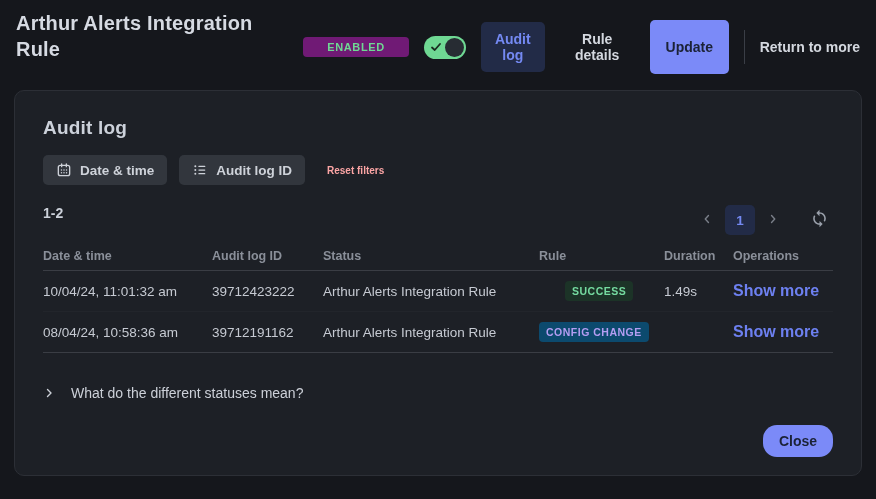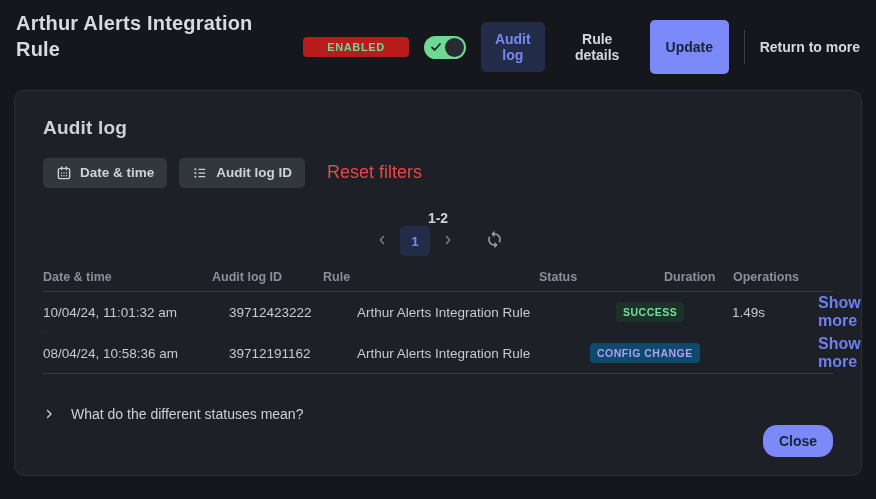--- a/index.html
+++ b/index.html
@@ -27,21 +27,21 @@
     letter-spacing: .2px;
   }
   .topbar-controls {
     display: flex;
     align-items: center;
     margin-left: 26px;
     margin-top: 10px;
     gap: 15px;
   }
   .enabled-badge {
-    background: #b91c1c;
+    background: #701a75;
     color: #6fd893;
     font-size: 11px;
     font-weight: 700;
     letter-spacing: .6px;
     padding: 4px 24px;
     border-radius: 4px;
   }
   .toggle {
     width: 42px; height: 23px;
     background: #6fd893;
@@ -129,34 +129,32 @@
     font-size: 13.5px;
     font-weight: 600;
     padding: 7px 13px;
     border-radius: 5px;
     cursor: pointer;
   }
   .filter-btn .f-icon { display: flex; color: #ced2d9; }
   .reset-btn {
     border: none;
     background: transparent;
-    color: #ef4444;
-    font-family: inherit;
-    font-size: 18px;
-    font-weight: 400;
+    color: #fca5a5;
+    font-family: inherit;
+    font-size: 10px;
+    font-weight: 700;
     padding: 7px 10px;
     cursor: pointer;
   }
 
   .range-row {
     display: flex;
-    align-items: center;
     justify-content: space-between;
     margin-top: 20px;
-    flex-direction: column;
   }
   .range-label { font-size: 14px; font-weight: 700; color: #ccd1da; }
   .pager { display: flex; align-items: center; gap: 4px; }
   .pager-btn {
     width: 28px; height: 28px;
     display: inline-flex;
     align-items: center;
     justify-content: center;
     background: transparent;
     border: none;
@@ -190,21 +188,21 @@
   .thead {
     height: 26px;
     border-bottom: 1px solid #3a3d44;
     padding-bottom: 4px;
   }
   .th {
     font-size: 12.5px;
     font-weight: 600;
     color: #8a8f99;
   }
-  .trow { height: 41px; border-bottom: 1px solid #22252b; gap: 17px; }
+  .trow { height: 41px; border-bottom: 1px solid #22252b; }
   .trow:last-child { border-bottom: 1px solid #3a3d44; }
   .td { font-size: 13.5px; color: #c6cad2; }
   .badge {
     display: inline-block;
     font-size: 10.5px;
     font-weight: 700;
     letter-spacing: .5px;
     padding: 4px 7px;
     border-radius: 4px;
   }
@@ -321,22 +319,22 @@
             </svg>
         </span>
       </button>
     </div>
   </div>
 
   <div class="table">
     <div class="thead">
       <span class="th">Date &amp; time</span>
       <span class="th">Audit log ID</span>
+      <span class="th">Status</span>
       <span class="th">Rule</span>
-      <span class="th">Status</span>
       <span class="th">Duration</span>
       <span class="th">Operations</span>
     </div>
     <div class="trow">
       <span class="td">10/04/24, 11:01:32 am</span>
       <span class="td">39712423222</span>
       <span class="td">Arthur Alerts Integration Rule</span>
       <span class="td"><span class="badge badge-success">SUCCESS</span></span>
       <span class="td">1.49s</span>
       <span class="td"><a class="show-more">Show more</a></span>

